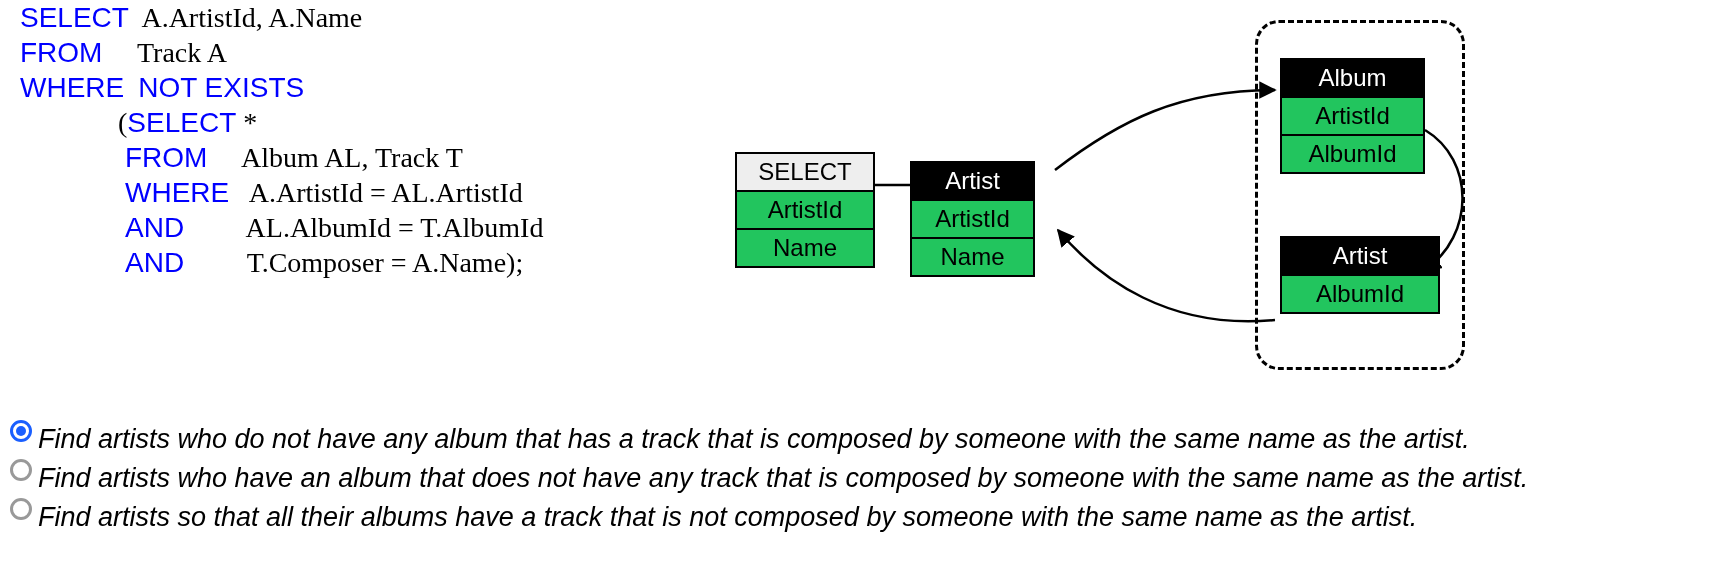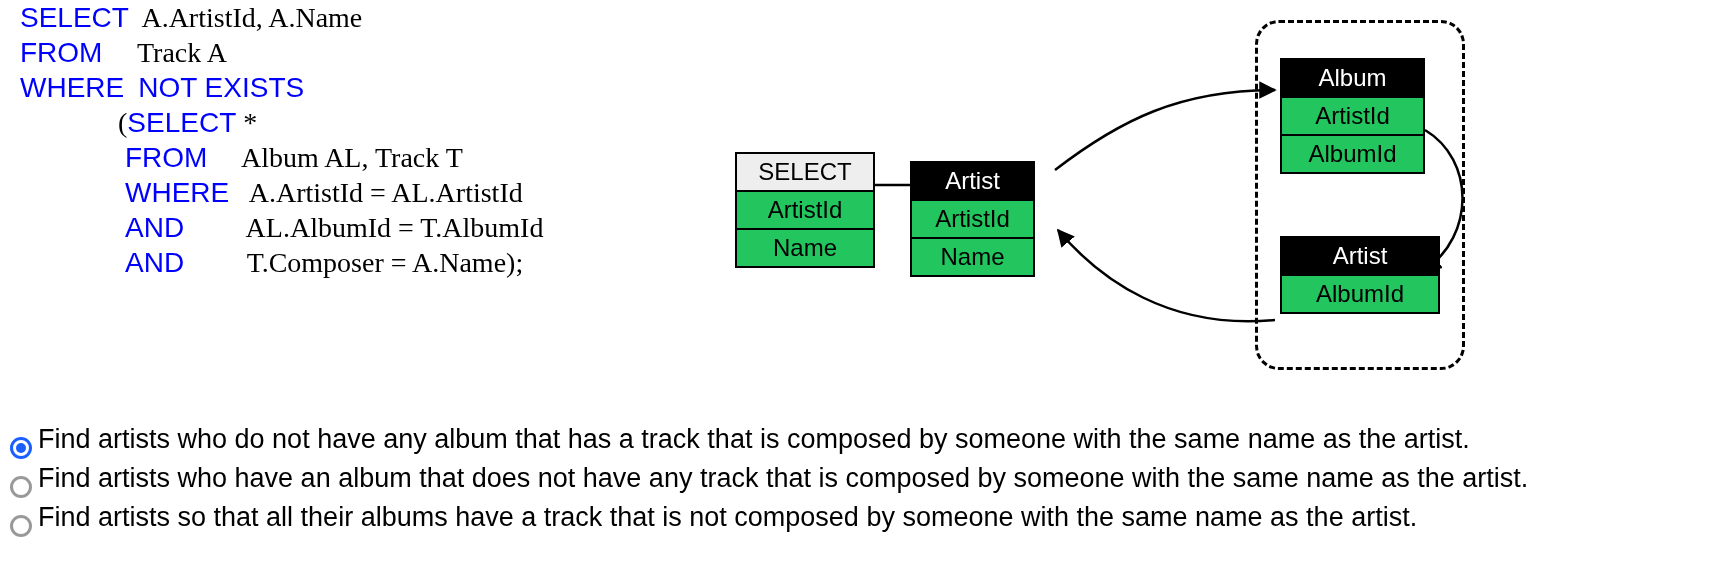--- a/index.html
+++ b/index.html
@@ -61,22 +61,23 @@
   }
   .options {
     position: absolute;
     left: 10px;
     top: 420px;
     font-size: 27px;
     line-height: 1.45;
   }
   .opt-row {
     display: flex;
-    align-items: flex-end;
+    align-items: flex-start;
     gap: 6px;
+    font-style: italic;
   }
   .radio {
     width: 22px;
     height: 22px;
     border: 3px solid #999;
     border-radius: 50%;
     display: inline-flex;
     align-items: center;
     justify-content: center;
     flex-shrink: 0;

